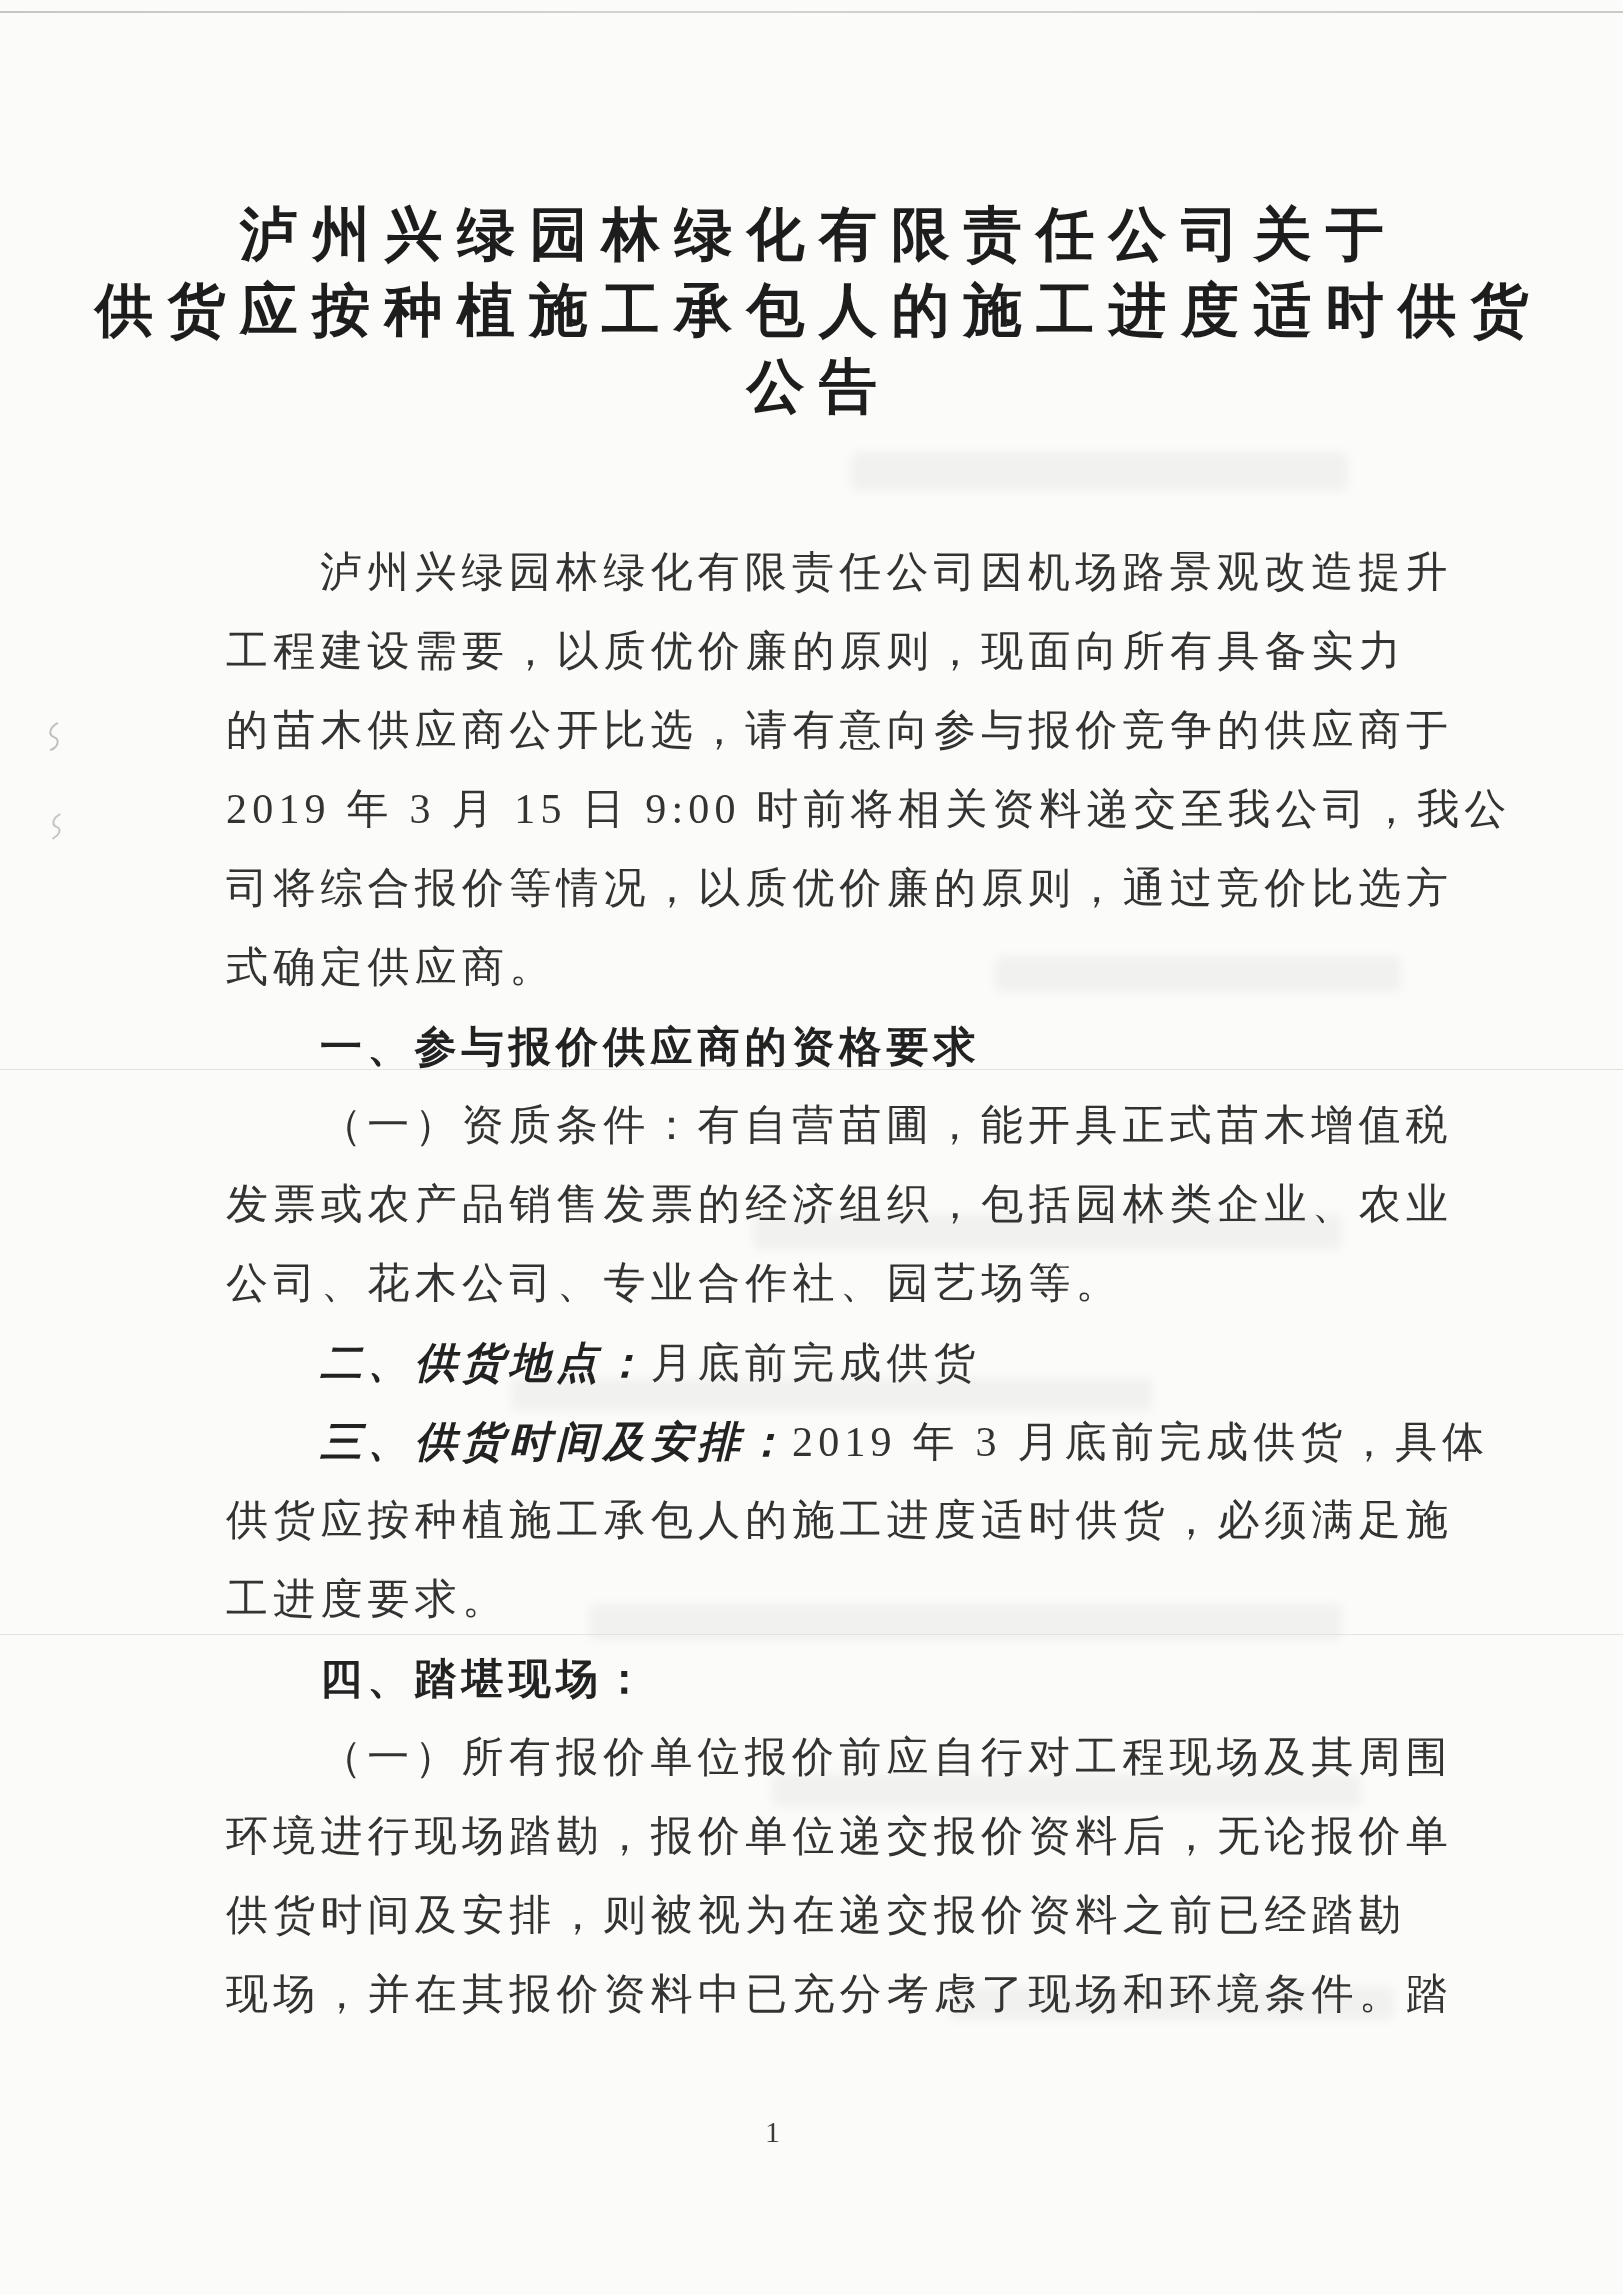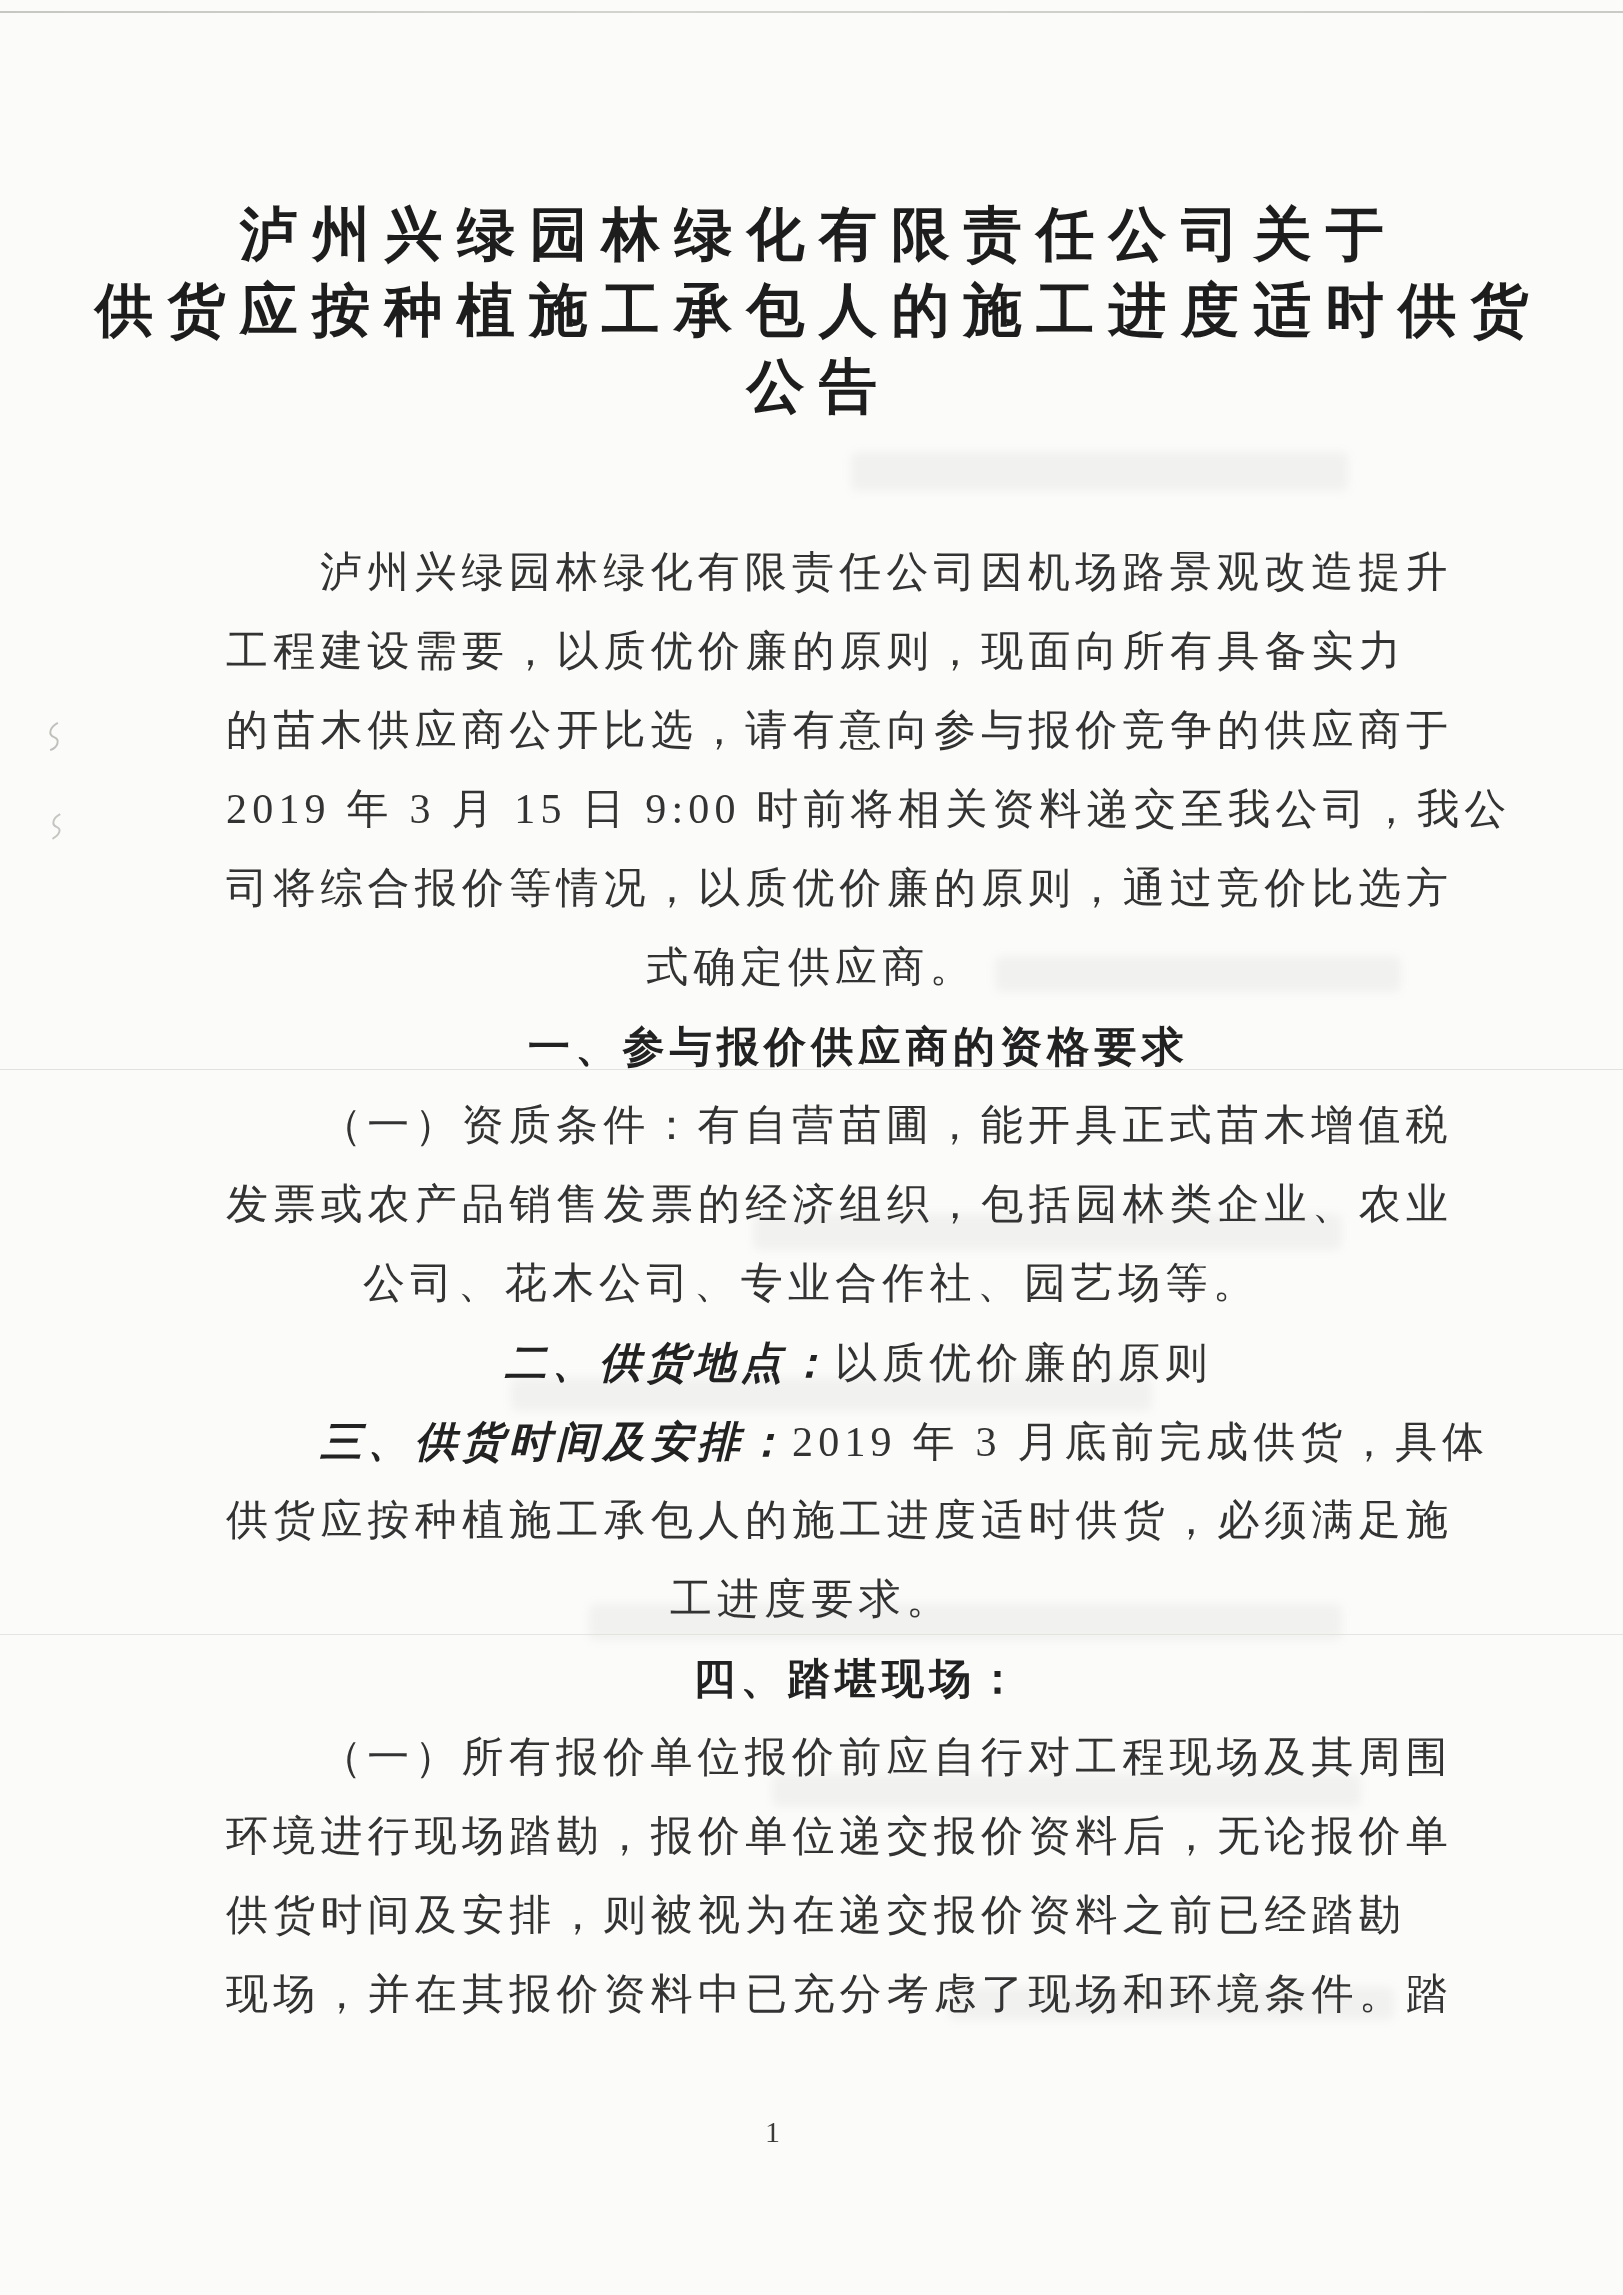--- a/index.html
+++ b/index.html
@@ -21,21 +21,21 @@
     text-align:center;
     font-family:"Liberation Sans", sans-serif;
     font-weight:700;
     font-size:58px;line-height:76px;
     letter-spacing:14.4px;
     color:#1d1d1d;
     padding-left:15px;
   }
   .title .t-line{white-space:nowrap;}
   .body{
-    position:absolute;left:226px;right:226px;top:533px;text-align:center;
+    position:absolute;left:226px;right:226px;top:533px;
   }
   .line{
     height:79px;line-height:79px;
     font-size:42px;letter-spacing:5.2px;
     white-space:nowrap;
     color:#333;
   }
   .indent{padding-left:94px;}
   .bold{
     font-family:"Liberation Sans", sans-serif;
@@ -102,21 +102,21 @@
     <div class="line">式确定供应商。</div>
 
     <div class="line indent bold">一、参与报价供应商的资格要求</div>
 
     <div class="line indent">（一）资质条件：有自营苗圃，能开具正式苗木增值税</div>
     <div class="line">发票或农产品销售发票的经济组织，包括园林类企业、农业</div>
     <div class="line">公司、花木公司、专业合作社、园艺场等。</div>
 
 
     <div class="line indent">
-      <span class="bold-inline">二、供货地点：</span><span>以质优价廉的原则</span>
+      <span class="bold-inline">二、供货地点：</span><span>月底前完成供货</span>
     </div>
 
     <div class="line indent">
       <span class="bold-inline">三、供货时间及安排：</span><span>2019 年 3 月底前完成供货，具体</span>
     </div>
 
     <div class="line">供货应按种植施工承包人的施工进度适时供货，必须满足施</div>
     <div class="line">工进度要求。</div>
 
     <div class="line indent bold">四、踏堪现场：</div>

